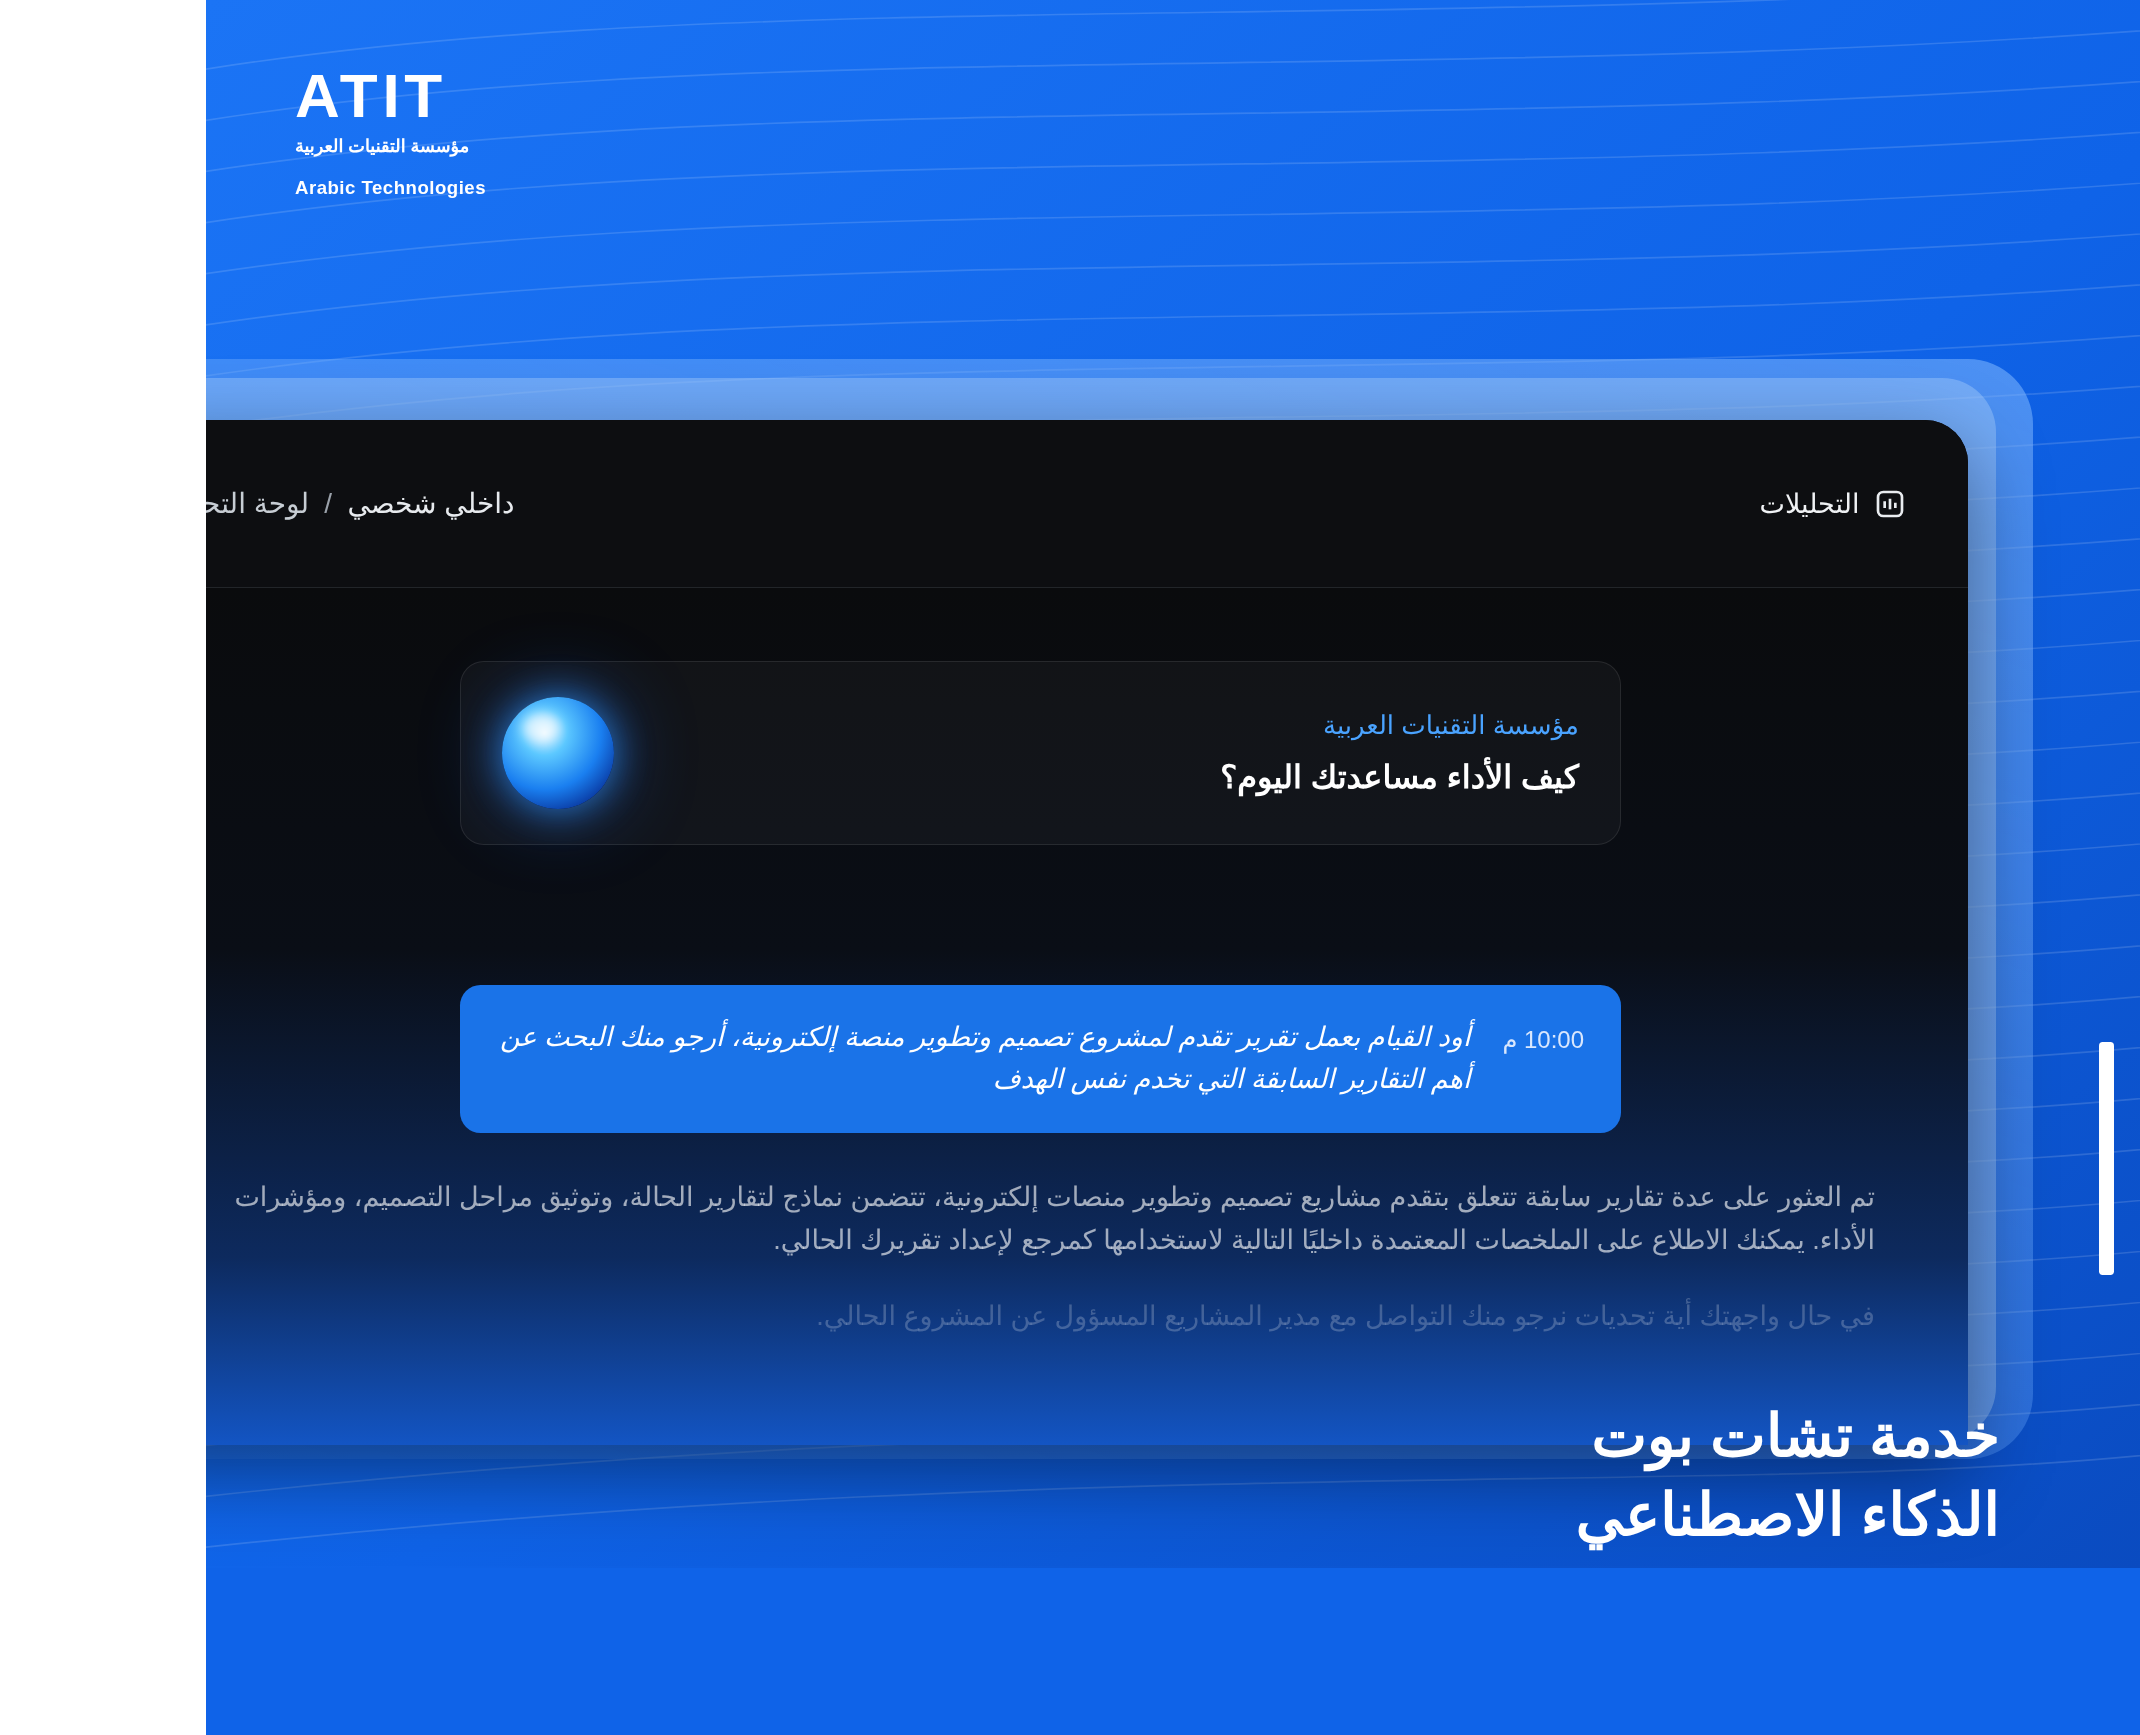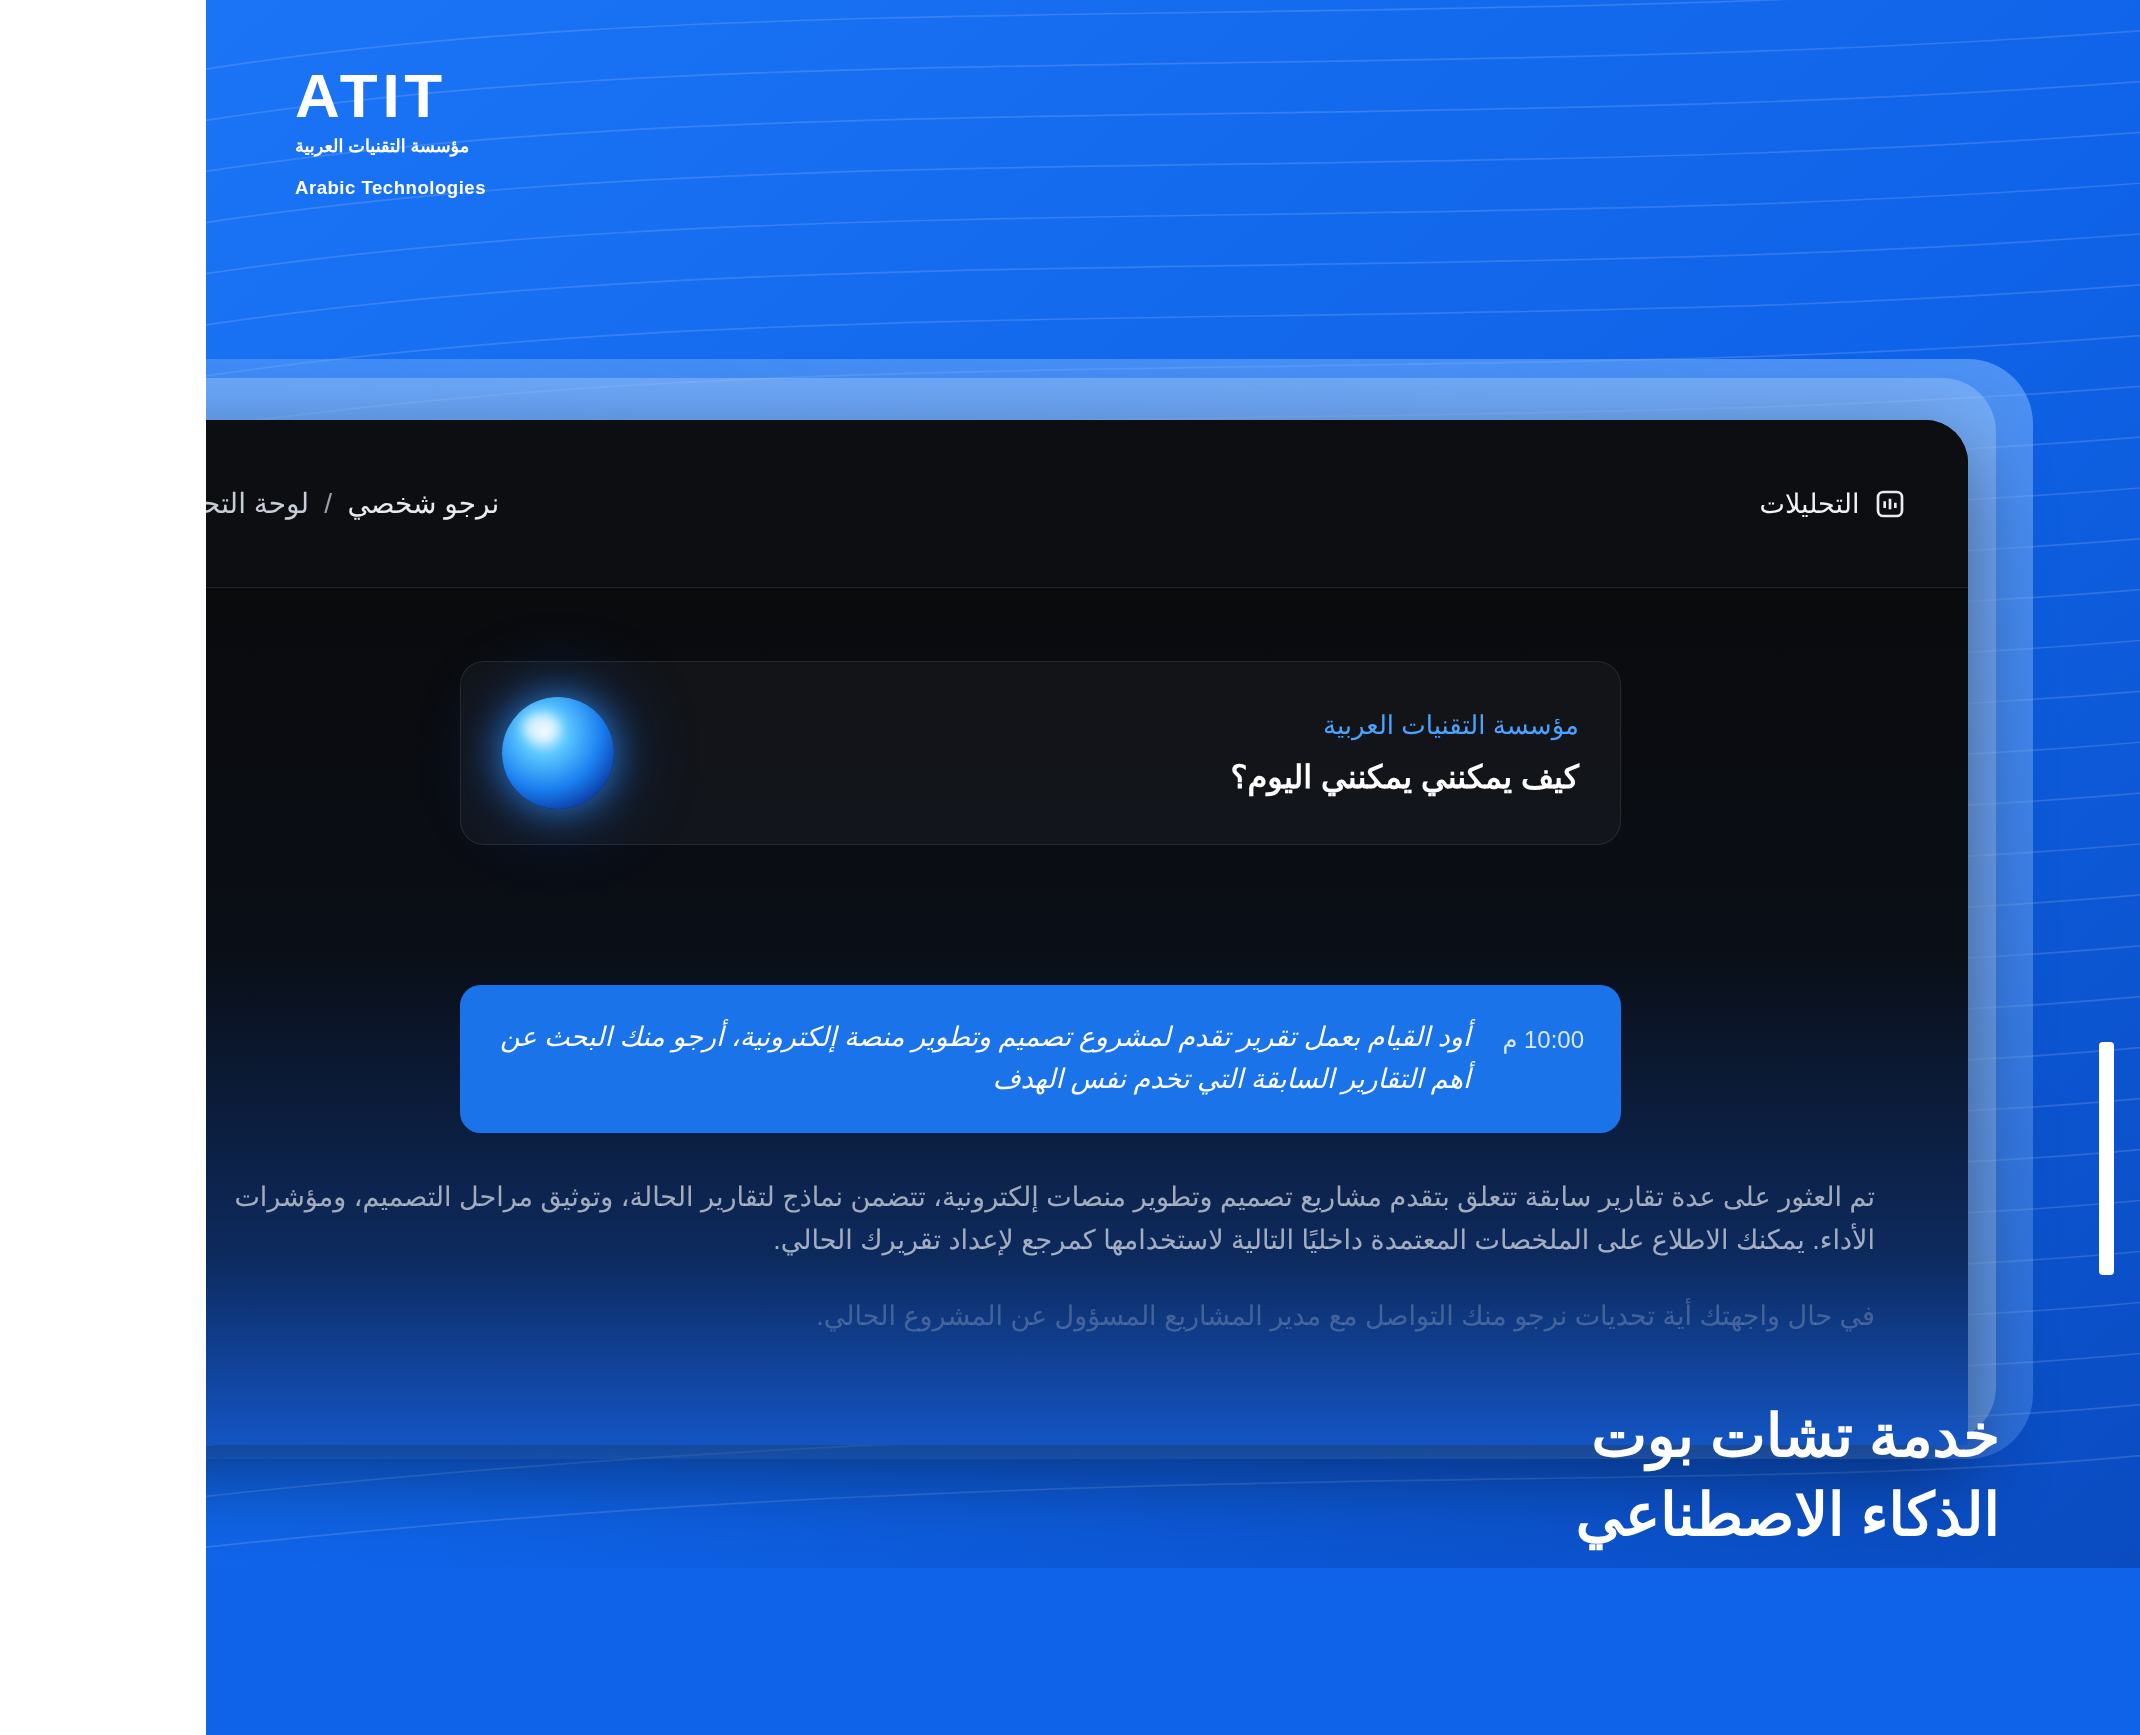--- a/index.html
+++ b/index.html
@@ -356,34 +356,34 @@
               <line x1="8" y1="15" x2="8" y2="10"></line>
               <line x1="12" y1="16" x2="12" y2="8"></line>
               <line x1="16" y1="15" x2="16" y2="11"></line>
             </svg>
           </span>
           <span>التحليلات</span>
         </div>
       </div>
 
       <div class="breadcrumb">
-        <span>نرجو شخصي</span>
+        <span>داخلي شخصي</span>
         <span class="sep">/</span>
         <span class="muted">لوحة التحكم</span>
       </div>
 
     </div>
 
     <div class="chat-body">
 
       <div class="assistant-card">
         <div class="orb"></div>
         <div class="assistant-text">
           <div class="assistant-name">مؤسسة التقنيات العربية</div>
-          <div class="assistant-greeting">كيف يمكنني يمكنني اليوم؟</div>
+          <div class="assistant-greeting">كيف الأداء مساعدتك اليوم؟</div>
         </div>
       </div>
 
       <div class="user-row">
         <div class="user-bubble">
           <div class="msg">أود القيام بعمل تقرير تقدم لمشروع تصميم وتطوير منصة إلكترونية، أرجو منك البحث عن أهم التقارير السابقة التي تخدم نفس الهدف</div>
           <div class="time">10:00 م</div>
         </div>
       </div>
 

